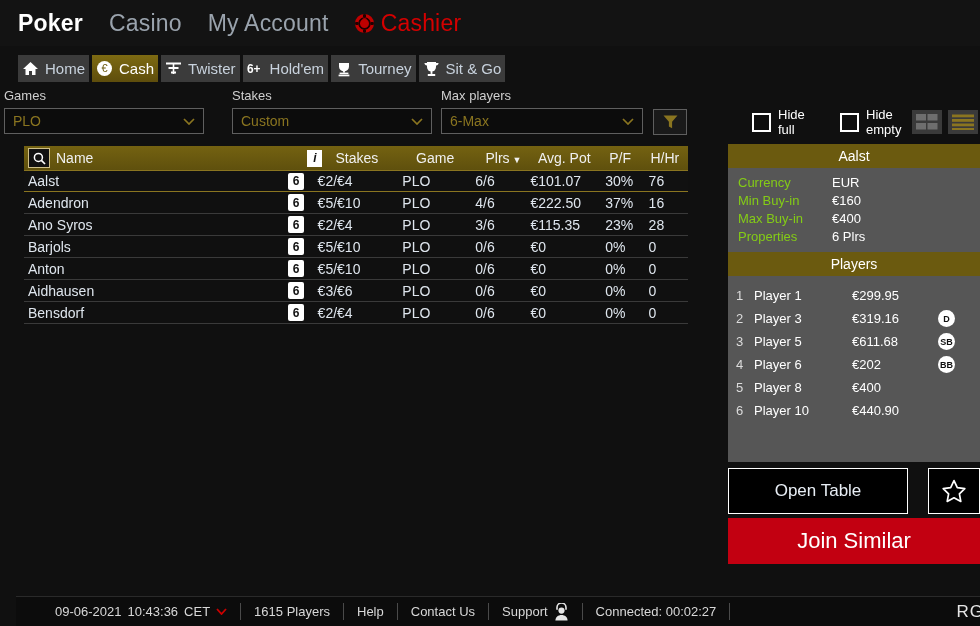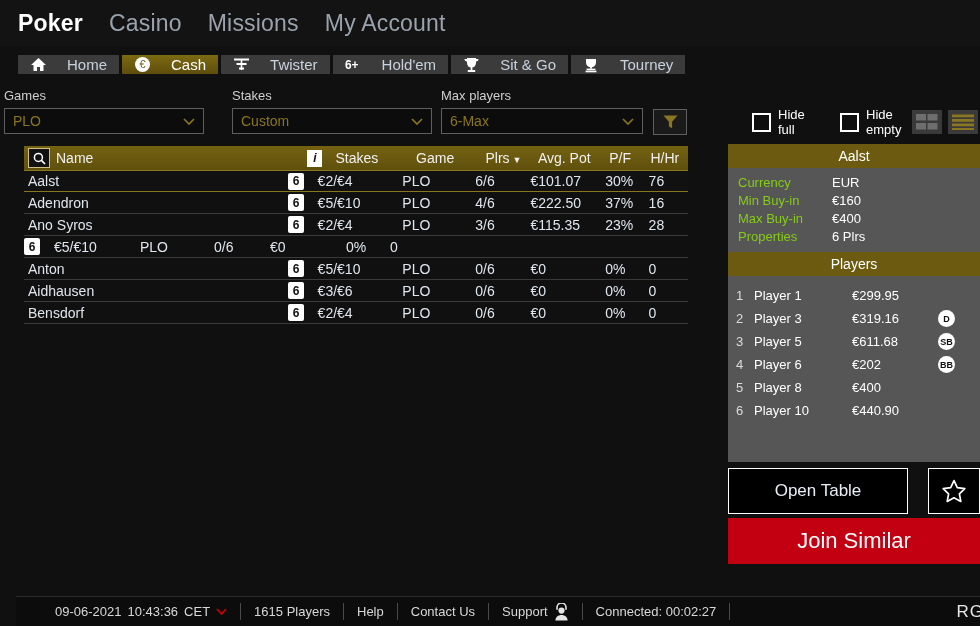--- a/index.html
+++ b/index.html
@@ -40,23 +40,23 @@
     -webkit-mask: radial-gradient(circle, transparent 45%, #000 46%);
             mask: radial-gradient(circle, transparent 45%, #000 46%);
   }
 
   
   #tabstrip {
     position: absolute; left: 18px; top: 55px; height: 26px;
     display: flex; gap: 3px;
   }
   .tab {
-    height: 19px; background: #3b3b3b; color: #c8d2dd;
-    display: flex; align-items: center; gap: 20px;
-    padding: 0 12px; font-size: 15px; white-space: nowrap;
+    height: 27px; background: #3b3b3b; color: #c8d2dd;
+    display: flex; align-items: center; gap: 6px;
+    padding: 0 4px; font-size: 15px; white-space: nowrap;
   }
   .tab.active { background: #6b5a0f; color: #ffffff;
     background: linear-gradient(180deg,#7d6a12 0%,#5e4d0c 100%); }
   .tab .ticon { display: flex; align-items: center; justify-content: center;
     width: 17px; height: 17px; flex: 0 0 17px; }
   .tab svg { display: block; }
 
   
   #filters { position: absolute; left: 4px; top: 88px; width: 660px; height: 48px; }
   .fgroup { position: absolute; top: 0; }
@@ -183,22 +183,25 @@
   #status .sep { width: 1px; height: 17px; background: #4a4a4a; }
   .redcaret { width: 11px; height: 7px; }
   #rg { margin-left: auto; margin-right: 12px; font-size: 17px; color: #e6e6e6; letter-spacing: 1px; }
 </style>
 </head>
 <body>
 
 <div id="topnav">
   <div class="navitem active">Poker</div>
   <div class="navitem">Casino</div>
-  <div class="navitem">Missions</div>
   <div class="navitem">My Account</div>
+  <div class="navitem cashier">
+    <span class="chip"></span>
+    <span>Cashier</span>
+  </div>
 </div>
 
 <div id="tabstrip">
 
   <div class="tab">
     <span class="ticon">
       <svg width="17" height="15" viewBox="0 0 17 15">
           <path d="M8.5 1 L16 8 H13.5 V14 H10 V10 H7 V14 H3.5 V8 H1 Z" fill="#fff"></path>
         </svg>
     </span>
@@ -227,46 +230,46 @@
     <span>Twister</span>
   </div>
 
   <div class="tab">
     <span class="ticon">
       <svg width="20" height="16" viewBox="0 0 20 16">
           <text x="0" y="13" font-size="14" font-weight="bold" font-family="Liberation Sans, sans-serif" fill="#fff">6+</text>
         </svg>
     </span>
     <span>Hold'em</span>
+  </div>
+
+  <div class="tab">
+    <span class="ticon">
+      <svg width="16" height="16" viewBox="0 0 16 16">
+          <path d="M3 2h10v3.5a5 5 0 0 1-10 0Z" fill="#fff"></path>
+          <rect x="7.1" y="9" width="1.8" height="2.6" fill="#fff"></rect>
+          <rect x="3.6" y="11.6" width="8.8" height="1.6" fill="#fff"></rect>
+          <rect x="2.6" y="13.6" width="10.8" height="1.7" fill="#fff"></rect>
+        </svg>
+    </span>
+    <span>Tourney</span>
   </div>
 
   <div class="tab">
     <span class="ticon">
       <svg width="15" height="16" viewBox="0 0 15 16">
           <path d="M3 1h9v5a4.5 4.5 0 0 1-9 0Z" fill="#fff"></path>
           <path d="M0.5 2h2.5v2.4A2.2 2.2 0 0 1 .5 2Z" fill="#fff"></path>
           <path d="M14.5 2h-2.5v2.4A2.2 2.2 0 0 0 14.5 2Z" fill="#fff"></path>
           <rect x="6.6" y="9.5" width="1.8" height="3.4" fill="#fff"></rect>
           <rect x="3.8" y="13" width="7.4" height="2" fill="#fff"></rect>
         </svg>
     </span>
     <span>Sit &amp; Go</span>
   </div>
-
-  <div class="tab">
-    <span class="ticon">
-      <svg width="16" height="16" viewBox="0 0 16 16">
-          <path d="M3 2h10v3.5a5 5 0 0 1-10 0Z" fill="#fff"></path>
-          <rect x="7.1" y="9" width="1.8" height="2.6" fill="#fff"></rect>
-          <rect x="3.6" y="11.6" width="8.8" height="1.6" fill="#fff"></rect>
-          <rect x="2.6" y="13.6" width="10.8" height="1.7" fill="#fff"></rect>
-        </svg>
-    </span>
-    <span>Tourney</span>
-  </div>
 </div>
 
 <div id="filters">
 
   <div class="fgroup" id="g1">
     <span class="flabel">Games</span>
     <div class="fselect">
       <span>PLO</span>
       <svg class="caret" viewBox="0 0 12 7">
           <path d="M1 1 L6 6 L11 1" stroke="#8a7520" stroke-width="1.7" fill="none"></path>
@@ -355,20 +358,21 @@
           <span class="nbadge">6</span>
         </div>
         <div class="c-stakes">€2/€4</div>
         <div class="c-game">PLO</div>
         <div class="c-plrs">3/6</div>
         <div class="c-pot">€115.35</div>
         <div class="c-pf">23%</div>
         <div class="c-hhr">28</div>
       </div>
       <div class="row">
+        <div class="c-name">Barjols</div>
         <div class="c-badge">
           <span class="nbadge">6</span>
         </div>
         <div class="c-stakes">€5/€10</div>
         <div class="c-game">PLO</div>
         <div class="c-plrs">0/6</div>
         <div class="c-pot">€0</div>
         <div class="c-pf">0%</div>
         <div class="c-hhr">0</div>
       </div>

